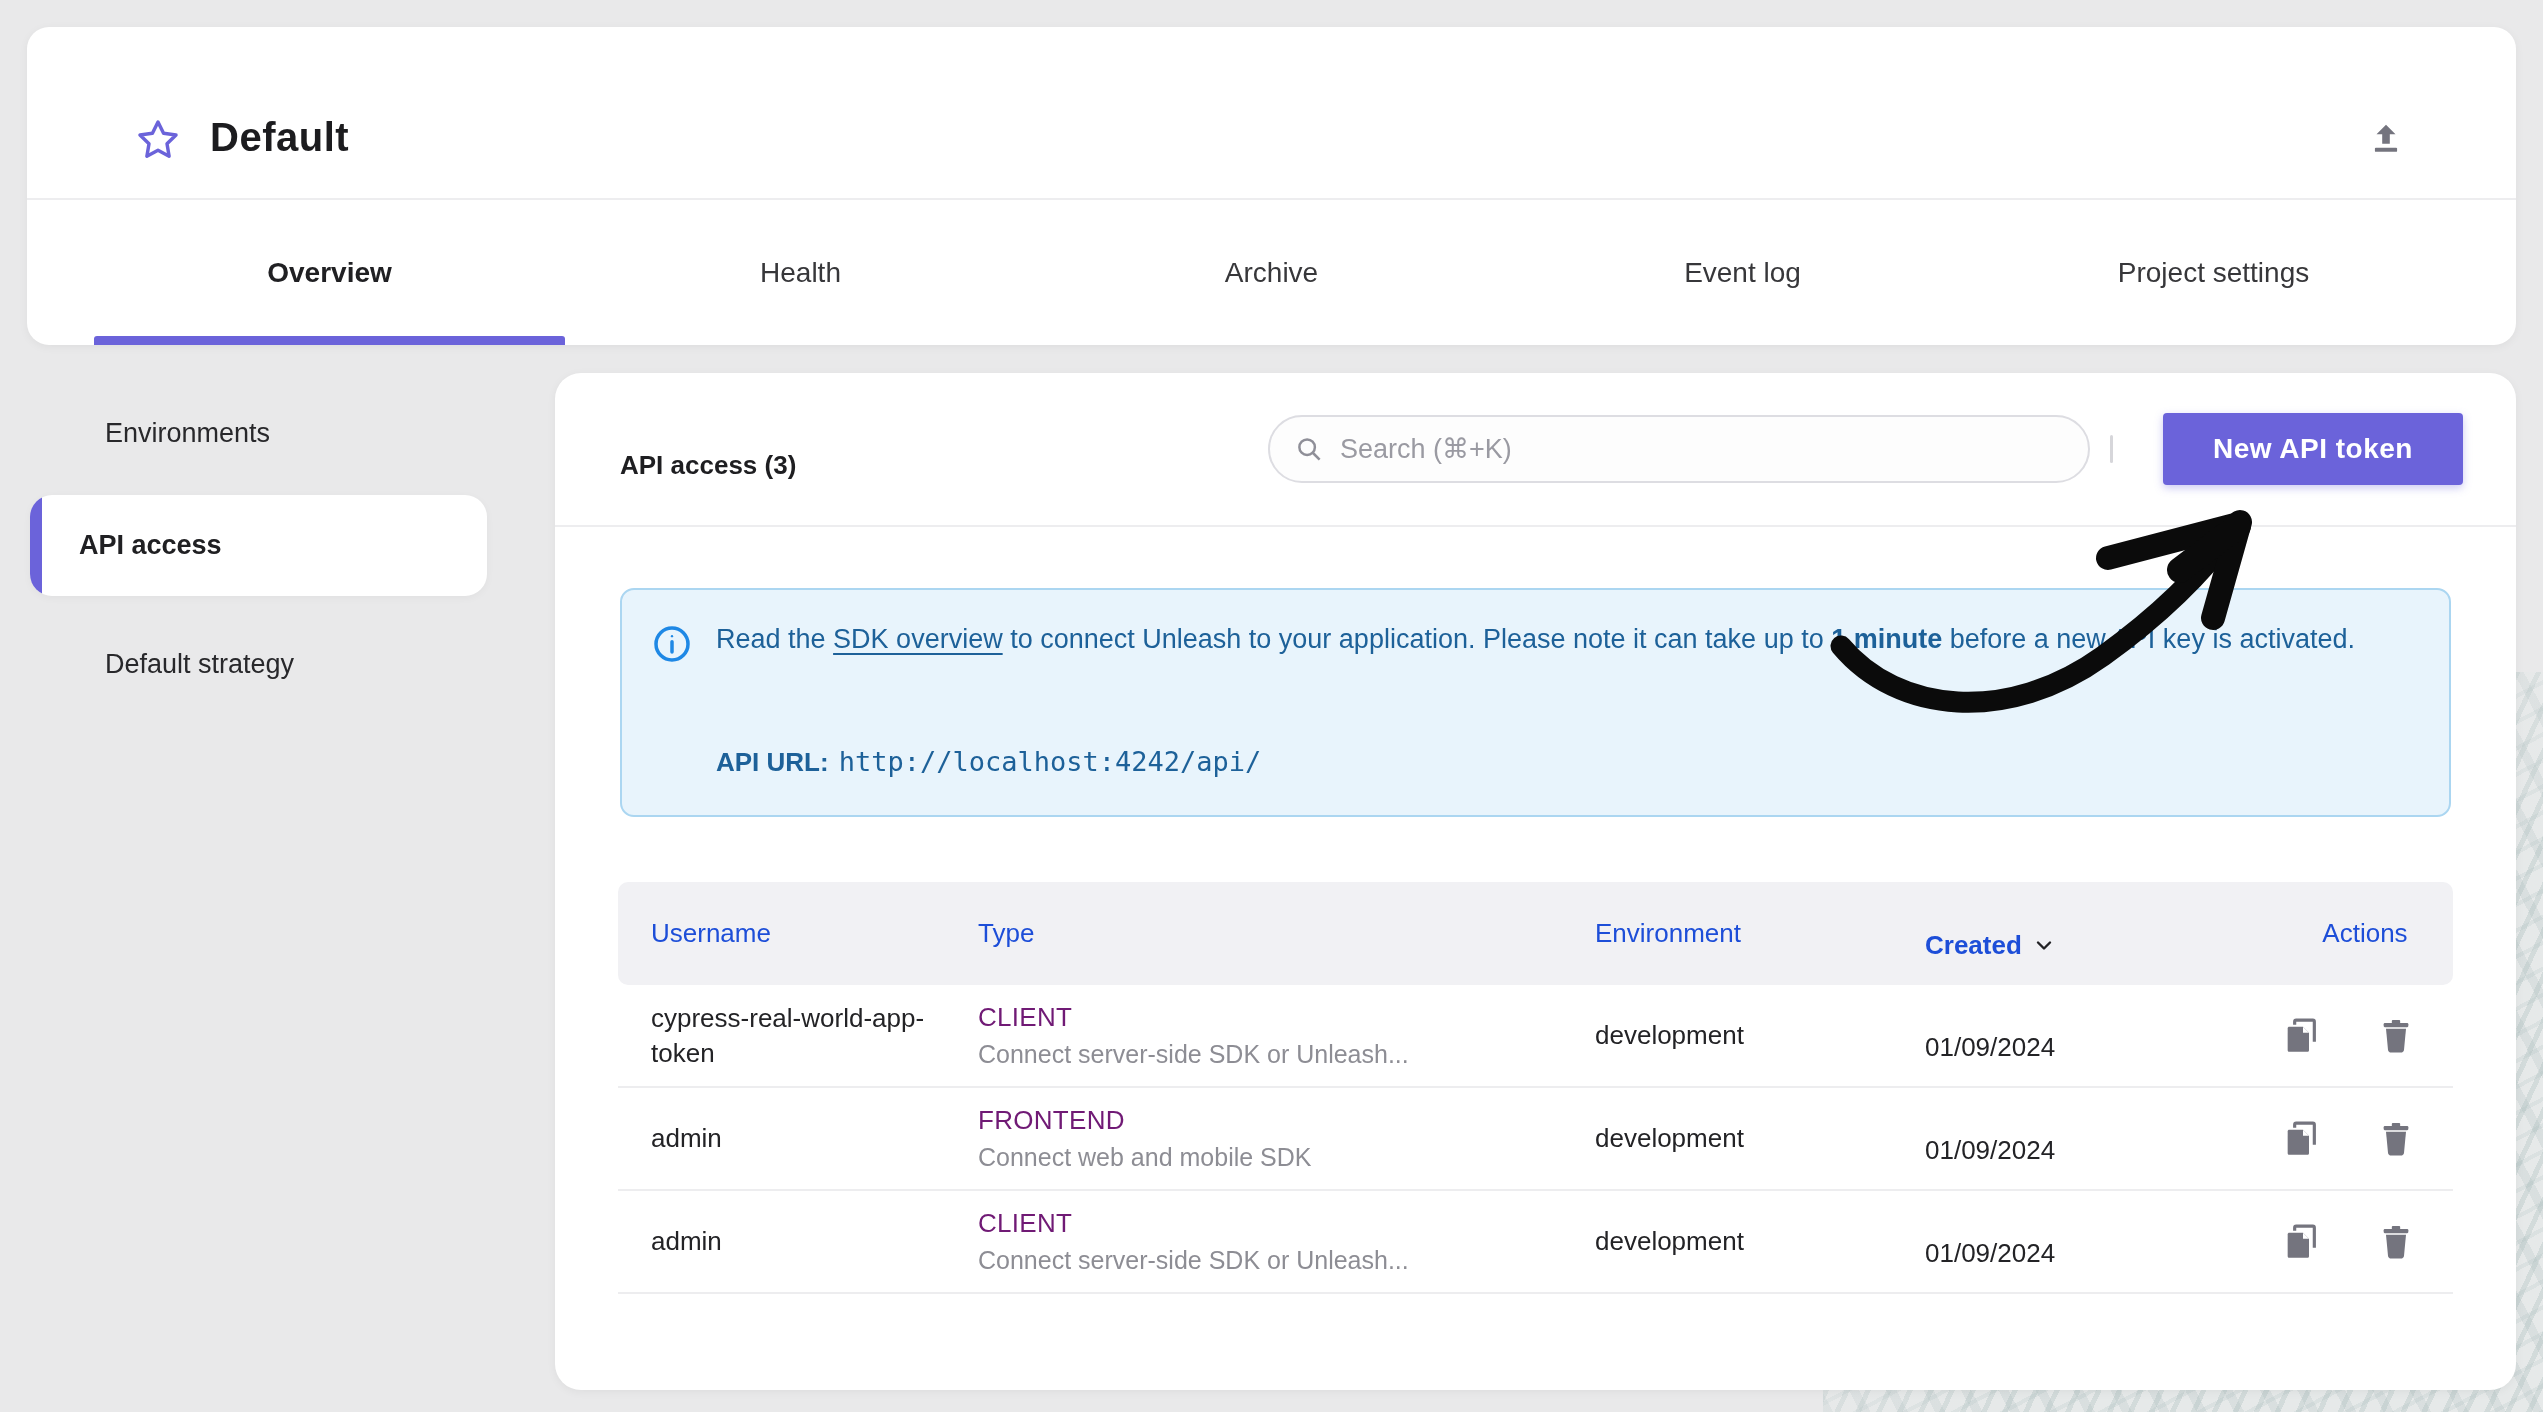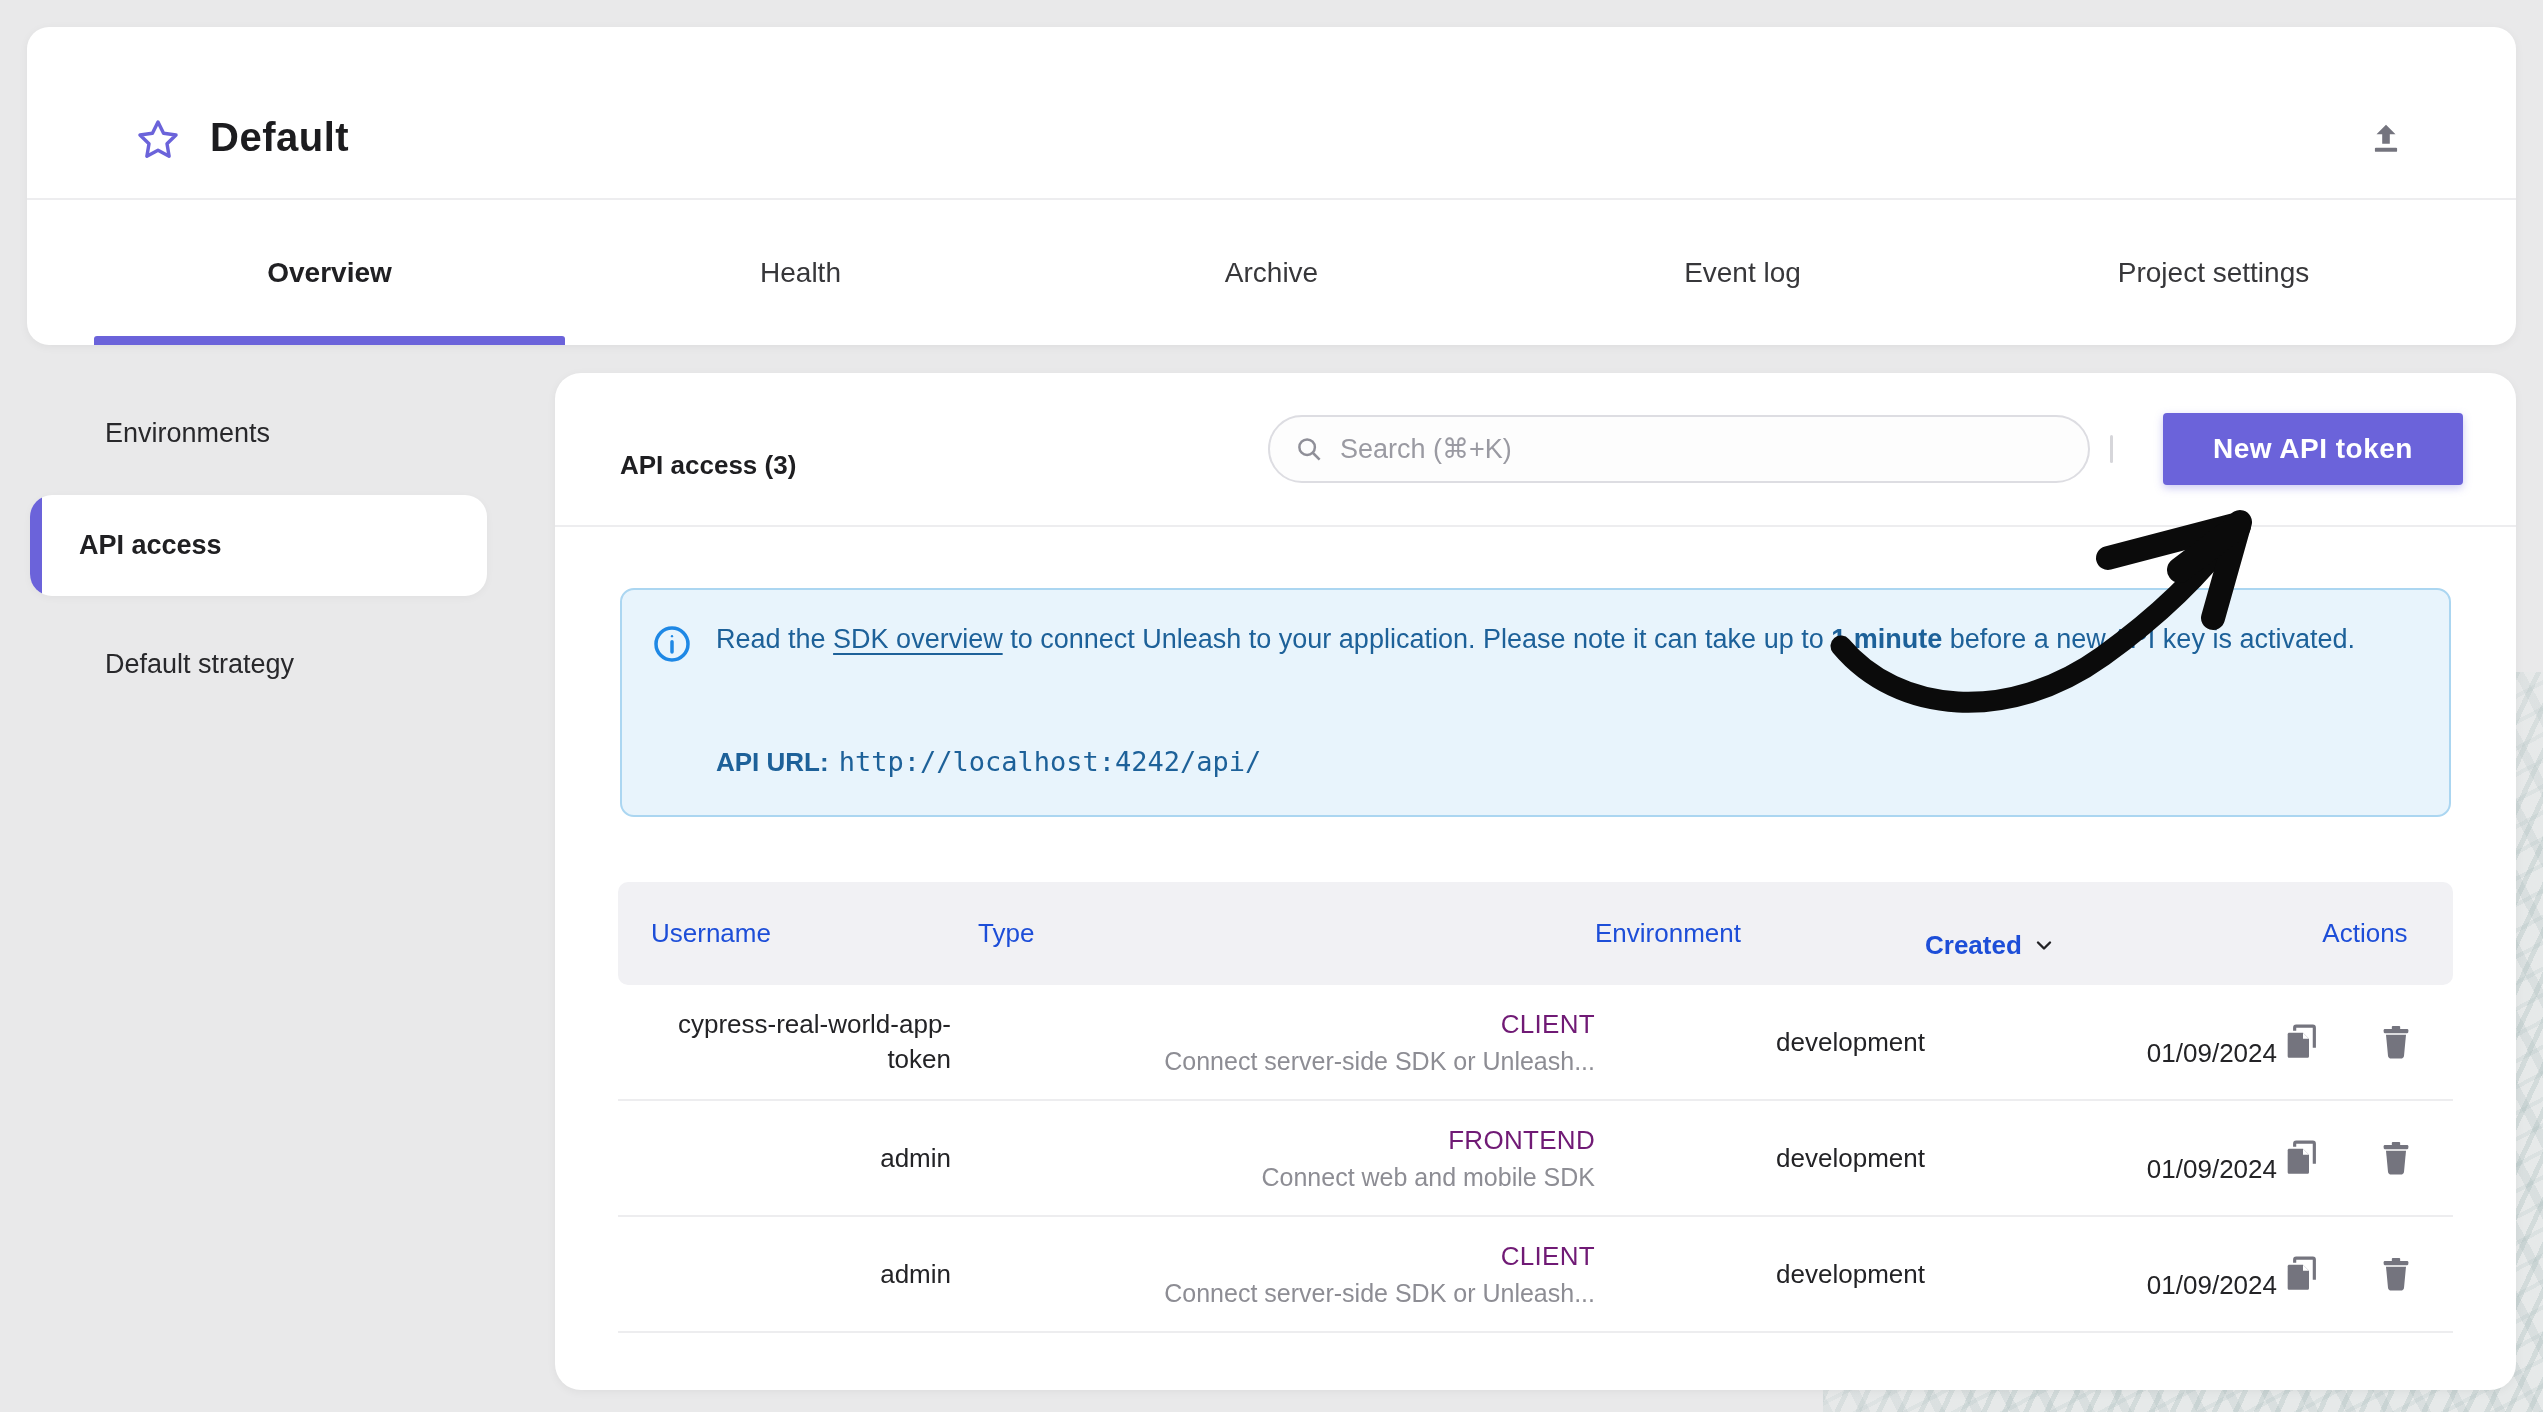--- a/index.html
+++ b/index.html
@@ -109,22 +109,22 @@
     height:103px;background:#f1f1f4;border-radius:10px;
     display:flex;align-items:center;font-size:26px;color:#1d4ed8;
   }
   .col-username{width:360px;padding-left:33px;}
   .col-type{width:617px;}
   .col-env{width:330px;}
   .col-created{width:352px;margin-top:23px;}
   .col-actions{width:176px;display:flex;justify-content:center;}
   .thead .col-created{font-weight:700;display:flex;align-items:center;gap:10px;cursor:pointer;}
   .trow{
-    display:flex;align-items:center;height:116px;border-bottom:2px solid var(--divider);
-    font-size:26px;color:var(--ink);text-align:right;
+    display:flex;align-items:center;height:103px;border-bottom:2px solid var(--divider);
+    font-size:26px;color:var(--ink);
   }
   .trow .uname{width:300px;line-height:35px;overflow-wrap:break-word;}
   .type-title{font-size:26px;color:#701a75;margin-bottom:7px;letter-spacing:.3px;}
   .type-desc{font-size:25px;color:var(--muted);}
   .trow .col-actions{justify-content:flex-start;padding-left:4px;gap:55px;}
   .icon-btn{width:40px;height:40px;border:none;background:none;cursor:pointer;padding:0;}
 
   
   .arrow-overlay{position:absolute;inset:0;pointer-events:none;}
 </style>

